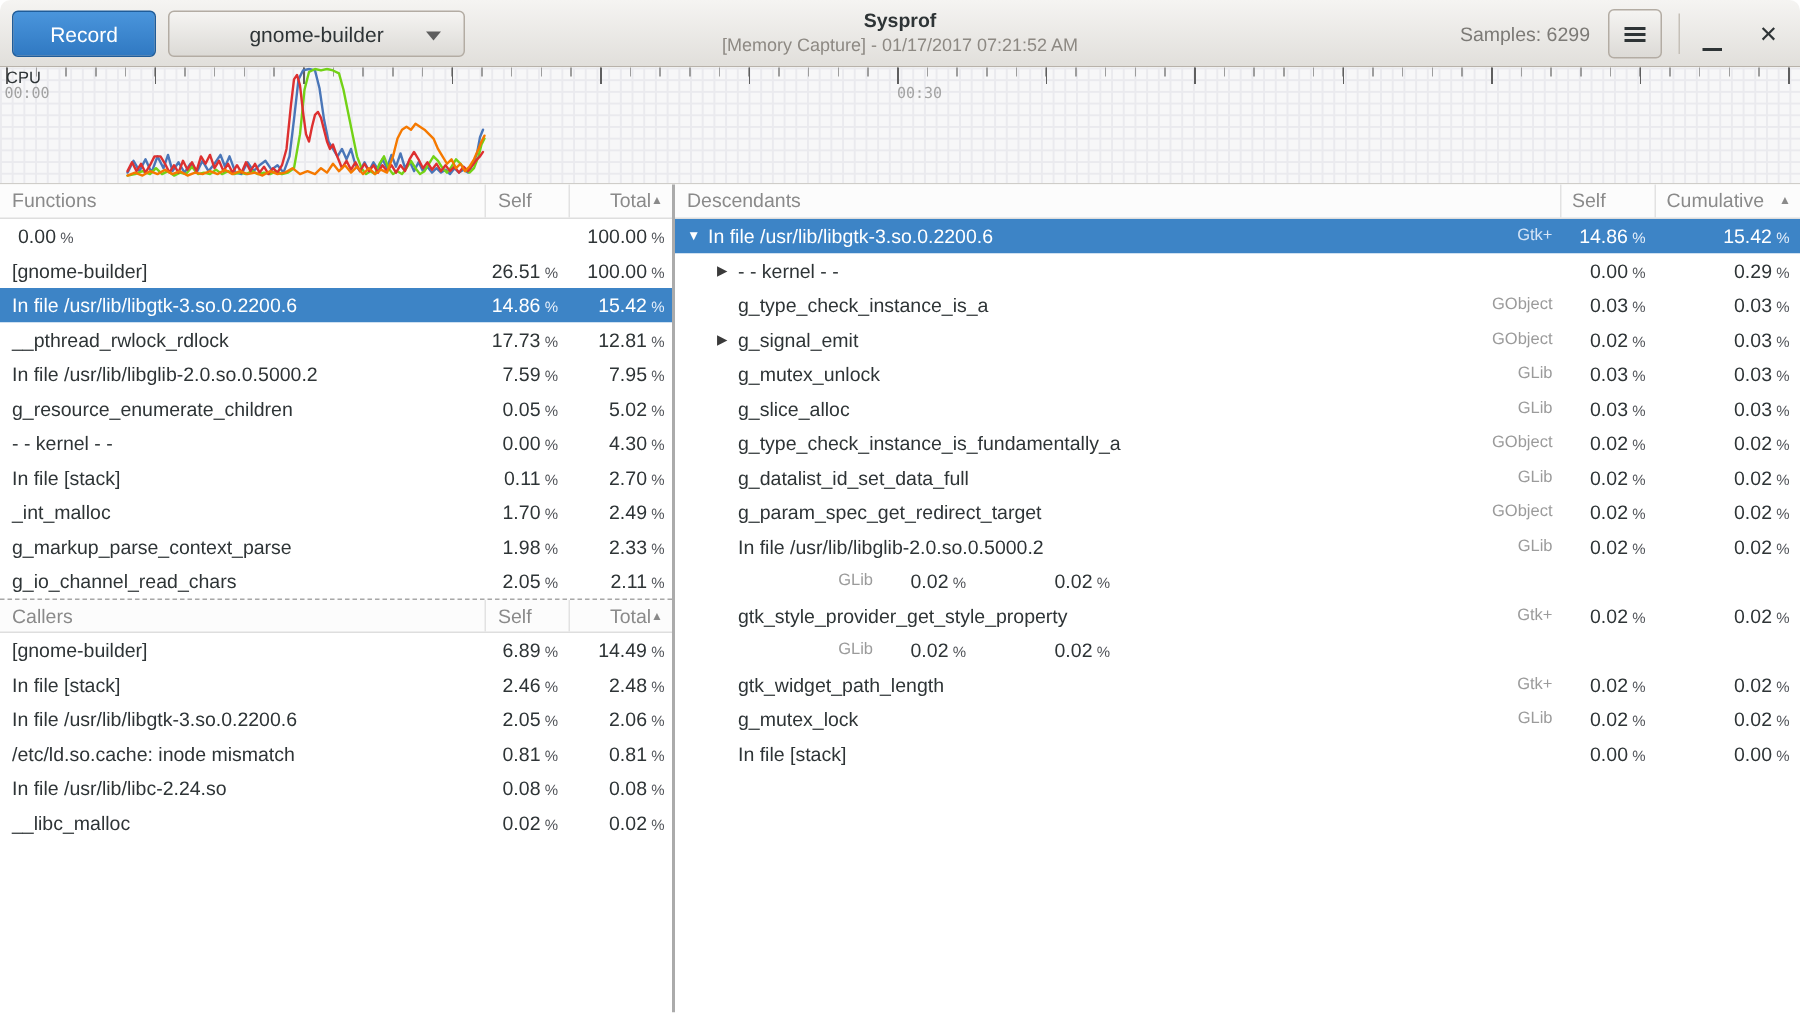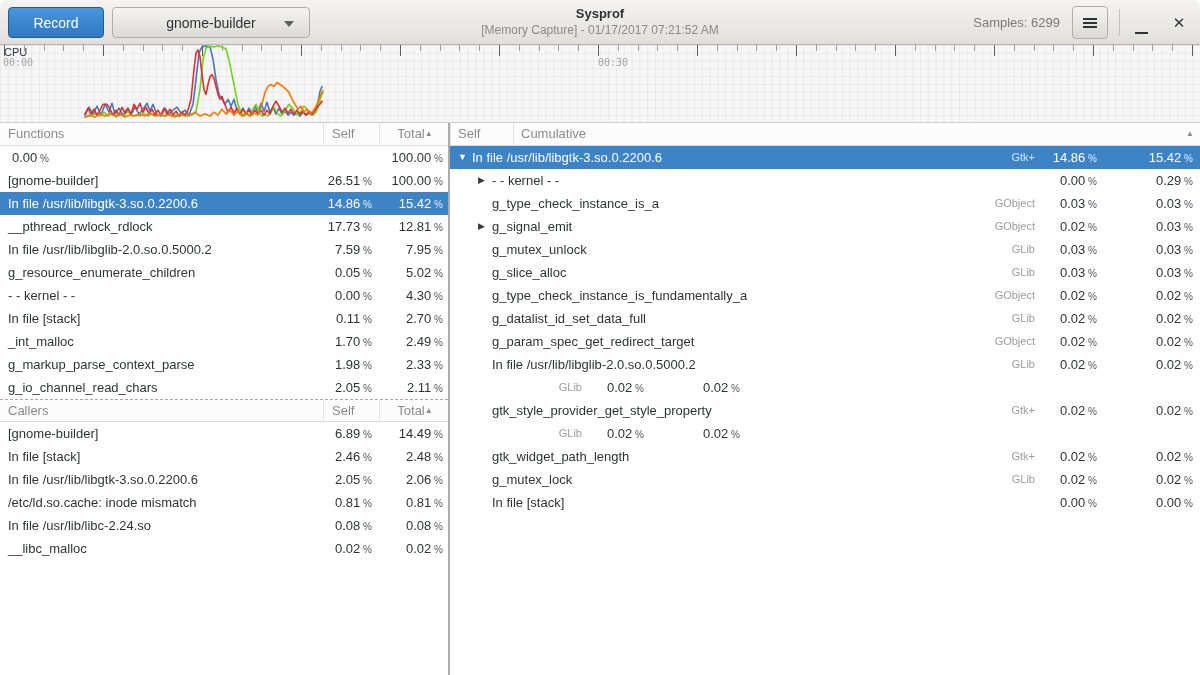--- a/index.html
+++ b/index.html
@@ -55,21 +55,21 @@
   .left-pane { width:448px; flex:none; }
   .splitter { width:2px; flex:none; background:#ababab; }
   .right-pane { flex:1; }
 
   .thead { display:flex; height:23px; line-height:22px; background:#fcfcfc;
     border-bottom:1px solid #dedede; color:#8a8a8a; font-size:13px; }
   .thead.callers-head { border-top:1px dashed #a8a8a8; }
   .lh-name { width:323px; padding-left:8px; }
   .lh-self { width:56px; padding-left:8px; border-left:1px solid #e2e2e2; }
   .lh-total { flex:1; border-left:1px solid #e2e2e2; padding:0 6px 0 8px;
-    display:flex; justify-content:center; align-items:center; }
+    display:flex; justify-content:flex-end; align-items:center; }
   .dh-name { width:590px; padding-left:8px; }
   .dh-self { width:63px; padding-left:7px; border-left:1px solid #e2e2e2; }
   .dh-cum { flex:1; border-left:1px solid #e2e2e2; padding:0 6px 0 7px;
     display:flex; justify-content:space-between; align-items:center; }
   .sort { font-size:8px; color:#8a8a8a; }
 
   .lrow,.drow { display:flex; height:23px; line-height:23px; font-size:13px; color:#2e3436; background:#fff; }
   .lname { width:323px; padding-left:8px; white-space:nowrap; overflow:hidden; }
   .lself { width:49px; text-align:right; white-space:nowrap; }
   .ltotal { flex:1; text-align:right; padding-right:5px; white-space:nowrap; }
@@ -233,20 +233,21 @@
             <div class="lself"><span class="num">0.02</span><span class="unit">&nbsp;%</span></div>
             <div class="ltotal"><span class="num">0.02</span><span class="unit">&nbsp;%</span></div>
           </div>
         </div>
     </div>
 
     <div class="splitter"></div>
 
     <div class="right-pane">
       <div class="thead">
+        <div class="dh-name">Descendants</div>
         <div class="dh-self">Self</div>
         <div class="dh-cum">
           <span>Cumulative</span>
           <span class="sort">▲</span>
         </div>
       </div>
       <div id="descendants-rows">
           <div class="drow sel">
             <span class="expander" style="margin-left: 8px;">▼</span>
             <span class="dname">In file /usr/lib/libgtk-3.so.0.2200.6</span>

